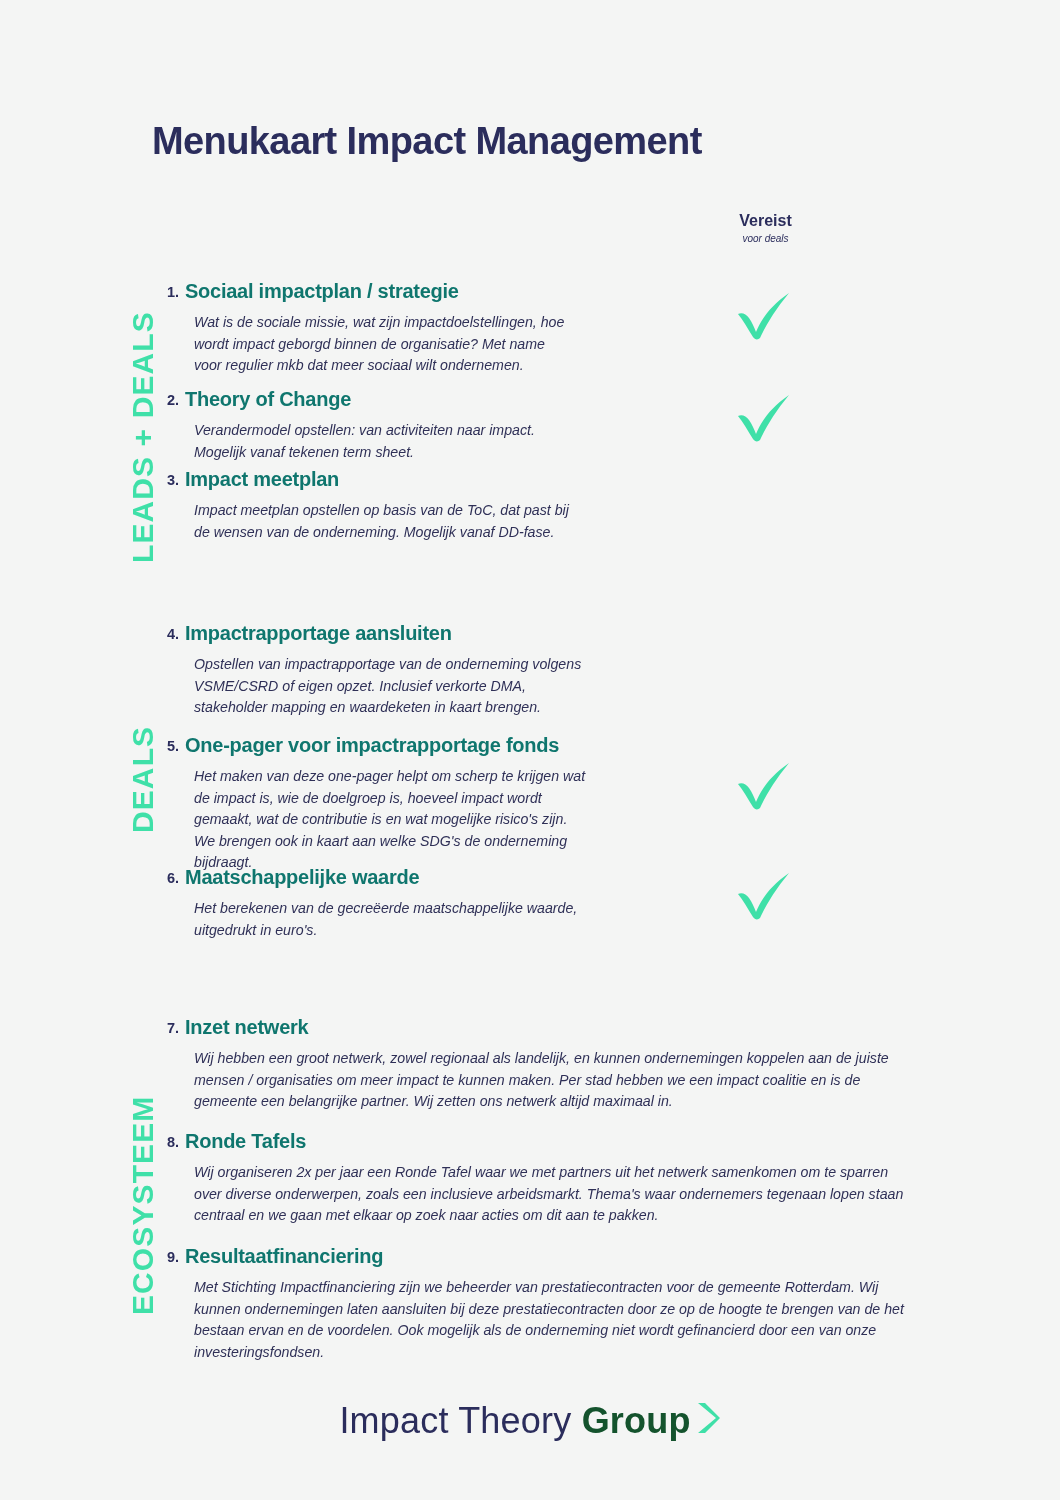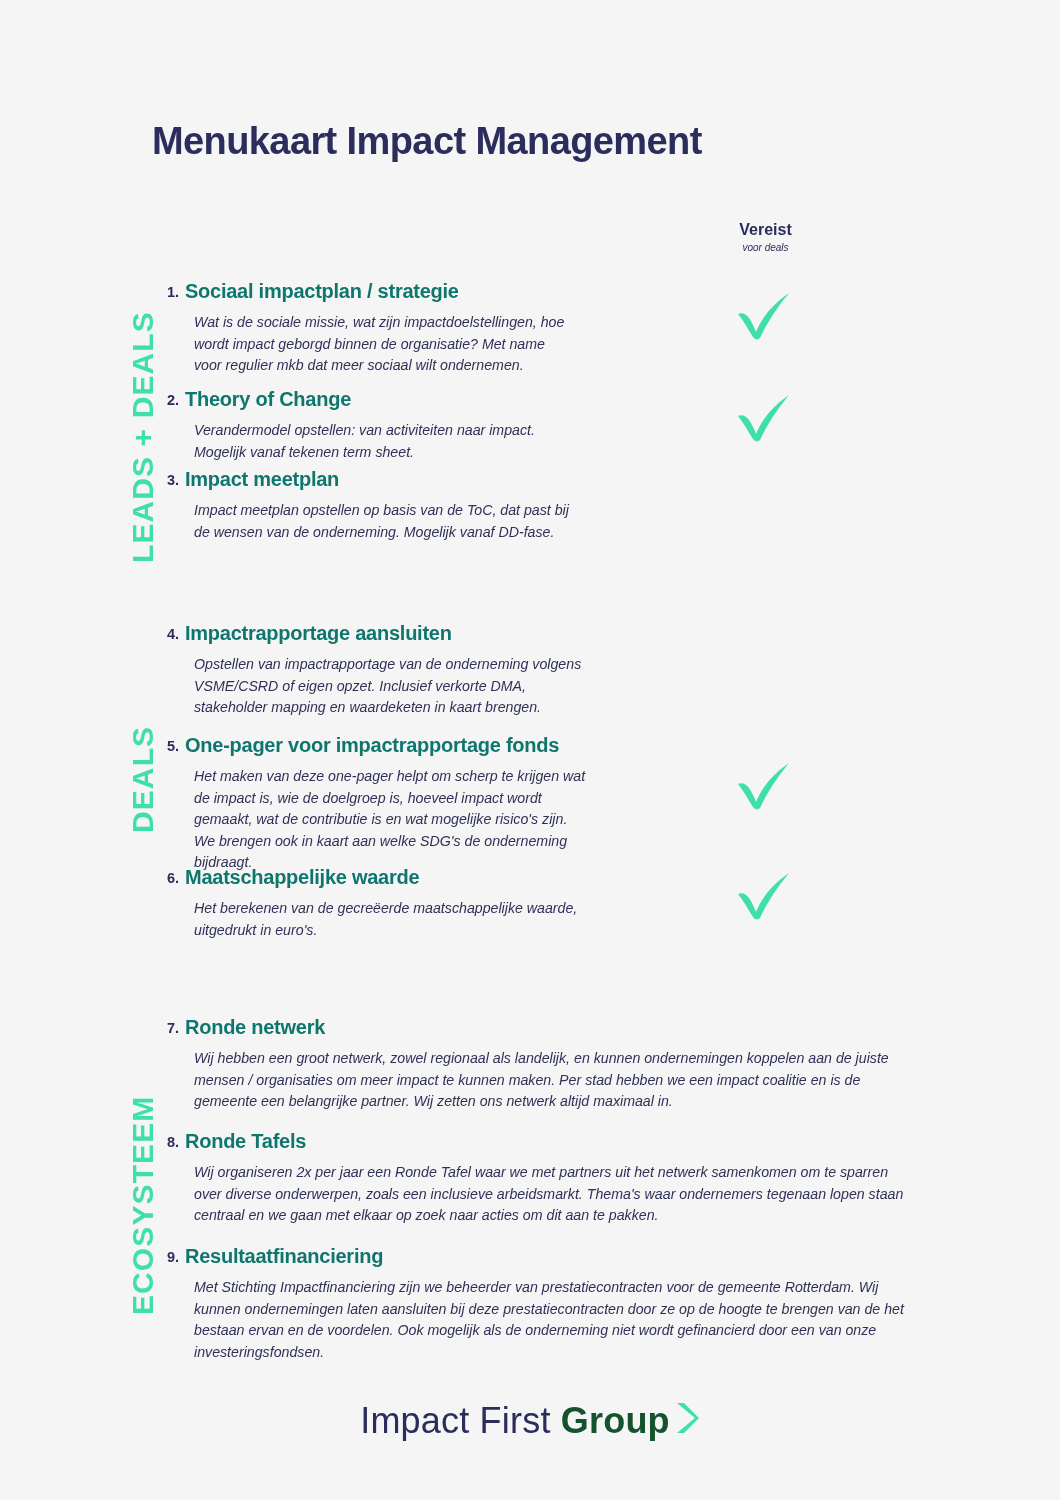--- a/index.html
+++ b/index.html
@@ -32,21 +32,21 @@
     letter-spacing: -0.6px;
     color: #2b2d5c;
     line-height: 1.05;
     white-space: nowrap;
   }
 
   
   .col-header {
     position: absolute;
     left: 678px;
-    top: 219px;
+    top: 210px;
     width: 175px;
     text-align: center;
     line-height: 1.35;
   }
   .col-header .ch-main {
     font-size: 16px;
     font-weight: bold;
     color: #2b2d5c;
     display: block;
   }
@@ -217,21 +217,21 @@
     <span class="num">6.</span>
     <div class="body">
       <h3>Maatschappelijke waarde</h3>
       <p>Het berekenen van de gecreëerde maatschappelijke waarde, uitgedrukt in euro's.</p>
     </div>
   </div>
 
   <div class="item item-7">
     <span class="num">7.</span>
     <div class="body">
-      <h3>Ronde netwerk</h3>
+      <h3>Inzet netwerk</h3>
       <p>Wij hebben een groot netwerk, zowel regionaal als landelijk, en kunnen ondernemingen koppelen aan de juiste mensen / organisaties om meer impact te kunnen maken. Per stad hebben we een impact coalitie en is de gemeente een belangrijke partner. Wij zetten ons netwerk altijd maximaal in.</p>
     </div>
   </div>
 
   <div class="item item-8">
     <span class="num">8.</span>
     <div class="body">
       <h3>Ronde Tafels</h3>
       <p>Wij organiseren 2x per jaar een Ronde Tafel waar we met partners uit het netwerk samenkomen om te sparren over diverse onderwerpen, zoals een inclusieve arbeidsmarkt. Thema's waar ondernemers tegenaan lopen staan centraal en we gaan met elkaar op zoek naar acties om dit aan te pakken.</p>
     </div>
@@ -260,18 +260,18 @@
       <path d="M5 26 C9 24 13 26 16 30 C19 34 21 39 23 44 C28 32 37 18 56 5 C42 22 33 37 27 50 C25 52 22 52 20 49 C15 41 10 32 5 26 Z" fill="#3fe0a8"></path>
     </svg>
   </div>
   <div class="check check-6">
     <svg viewBox="0 0 64 56" xmlns="http://www.w3.org/2000/svg">
       <path d="M5 26 C9 24 13 26 16 30 C19 34 21 39 23 44 C28 32 37 18 56 5 C42 22 33 37 27 50 C25 52 22 52 20 49 C15 41 10 32 5 26 Z" fill="#3fe0a8"></path>
     </svg>
   </div>
 
   <div class="logo">
-    <span class="lg-light">Impact First </span><span class="lg-bold">Group</span><span class="lg-chevron"><svg width="26" height="34" viewBox="0 0 26 34" xmlns="http://www.w3.org/2000/svg">
+    <span class="lg-light">Impact Theory </span><span class="lg-bold">Group</span><span class="lg-chevron"><svg width="26" height="34" viewBox="0 0 26 34" xmlns="http://www.w3.org/2000/svg">
           <path d="M3 2 L21 17 L3 32 L10 32 L25 17 L10 2 Z" fill="#3fe0a8"></path>
         </svg></span>
   </div>
 
 </div>
 
 </body></html>

